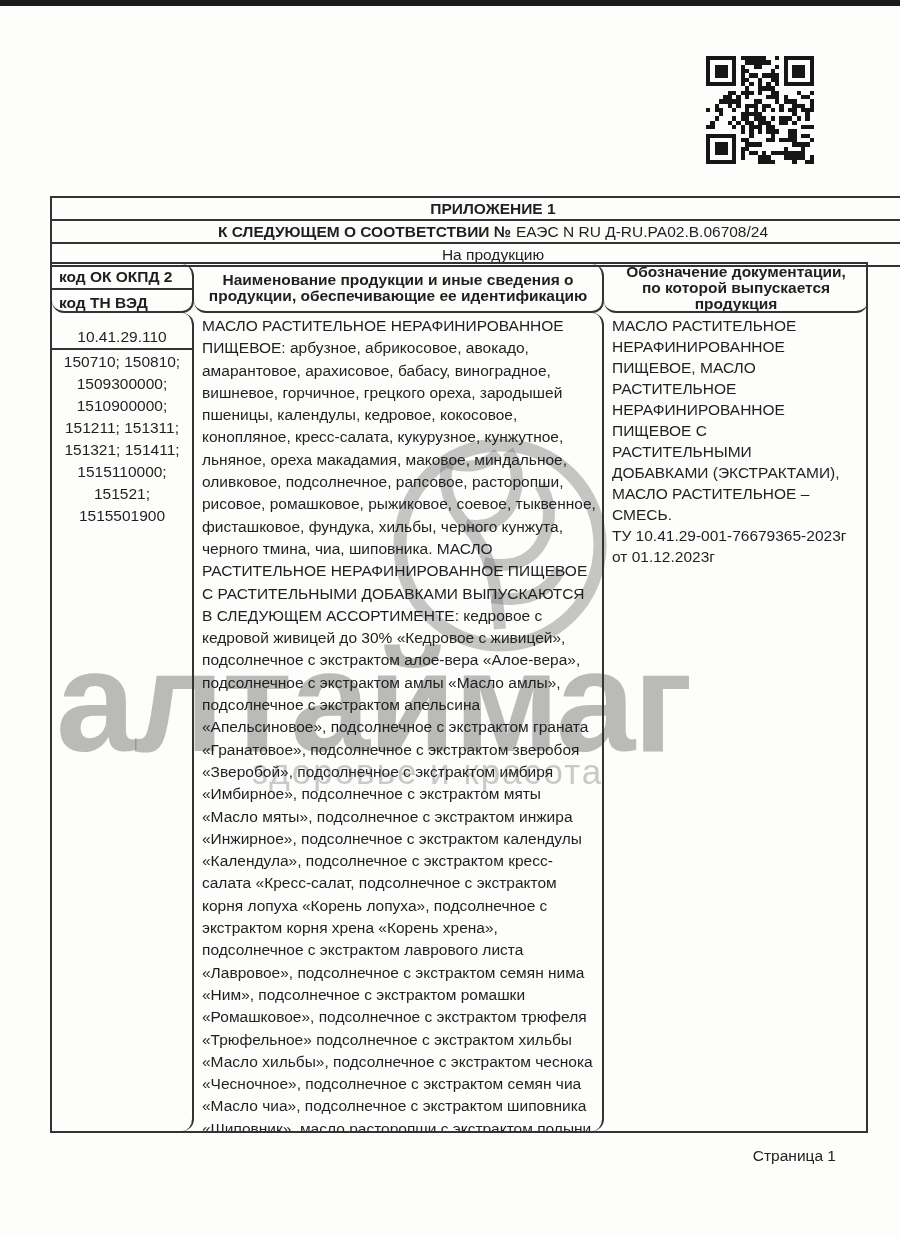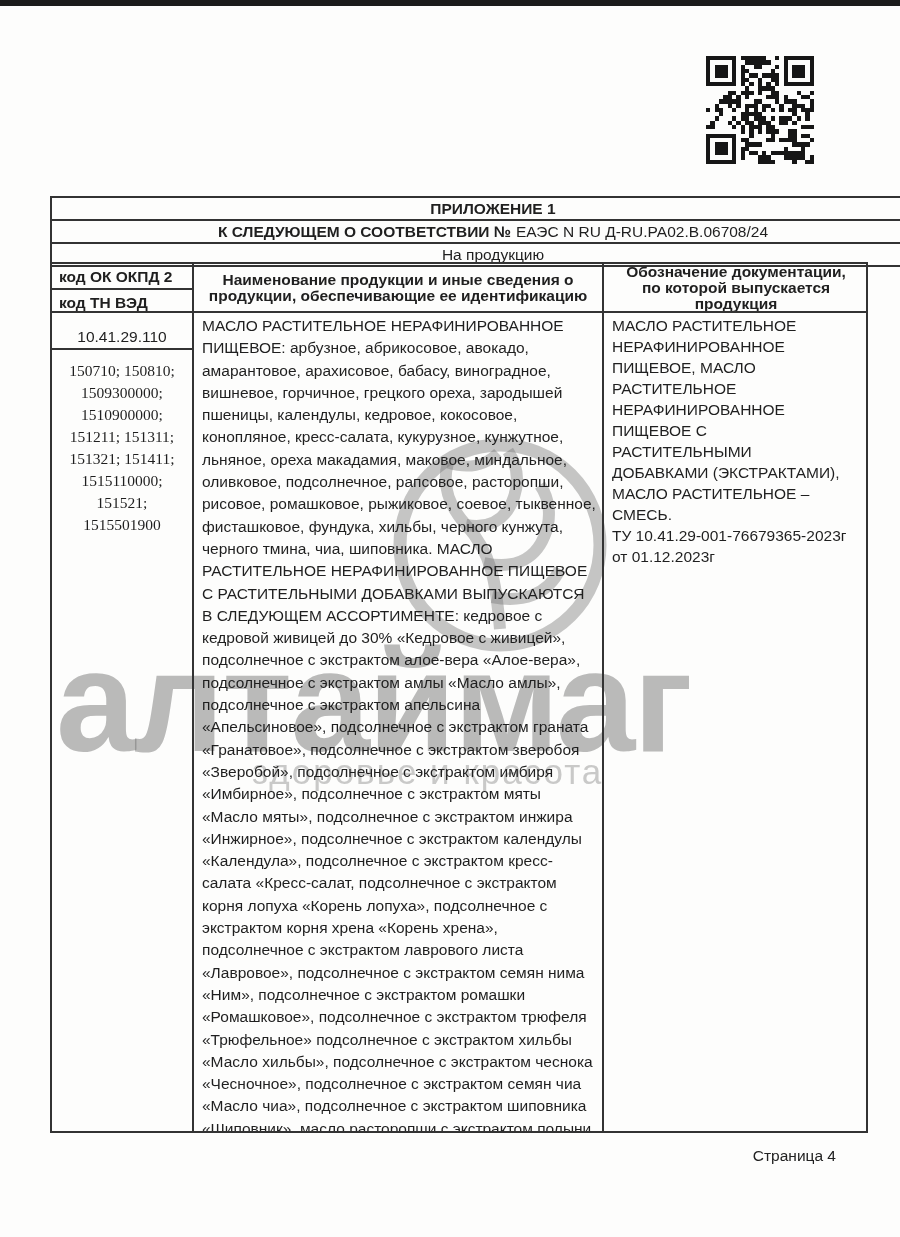--- a/index.html
+++ b/index.html
@@ -37,31 +37,31 @@
   .bold { font-weight:bold; }
   .num-val { font-weight:normal; margin-left:5px;text-align:right; }
 
   
   .main-table {
     position:absolute; left:50px; top:262px; width:818px; height:871px;
     border:2px solid #333; background:transparent;
     display:grid; grid-template-columns:142px 410px 264px; grid-template-rows:49px 1fr;
     font-size:15.5px;
   }
-  .cell { overflow:hidden; }
+  .cell { overflow:hidden;border-radius:12px; }
   .vline { border-right:2px solid #333; }
   .hd { font-weight:bold; border-bottom:2px solid #333; }
   .hd-c1 .sub1 { padding:2px 4px 1px 7px; line-height:21px; border-bottom:2px solid #333; }
   .hd-c1 .sub2 { padding:2px 4px 1px 7px; line-height:21px; }
   .hd-mid { text-align:center; padding:1px 6px; line-height:16px; display:flex; align-items:center; justify-content:center; }
   .hd-mid > div, .hd-right > div { width:100%; }
   .hd-right { text-align:center; padding:1px 22px; line-height:16px; display:flex; align-items:center; justify-content:center; }
   .codes-cell { text-align:center; }
   .okpd2 { line-height:22px; border-bottom:2px solid #333; padding-top:13px; }
-  .tnved { white-space:pre-line; line-height:22px; padding-top:10px;font-family:Liberation Serif, serif; }
+  .tnved { white-space:pre-line; line-height:22px; padding-top:1px; }
   .product-cell { padding:2px 6px 0 8px; line-height:22.3px; }
   .docs-cell { padding:2px 12px 0 8px; line-height:21px; white-space:pre-line; }
 
   .page-footer {
     position:absolute; top:1147px; right:64px;
     font-size:15.5px; color:#222;
   }
 </style>
 </head>
 <body>
@@ -433,15 +433,15 @@
 НЕРАФИНИРОВАННОЕ
 ПИЩЕВОЕ С
 РАСТИТЕЛЬНЫМИ
 ДОБАВКАМИ (ЭКСТРАКТАМИ),
 МАСЛО РАСТИТЕЛЬНОЕ –
 СМЕСЬ.
 ТУ 10.41.29-001-76679365-2023г
 от 01.12.2023г</div>
   </div>
 
-  <div class="page-footer">Страница 4</div>
+  <div class="page-footer">Страница 1</div>
 
 </div>
 
 </body></html>

